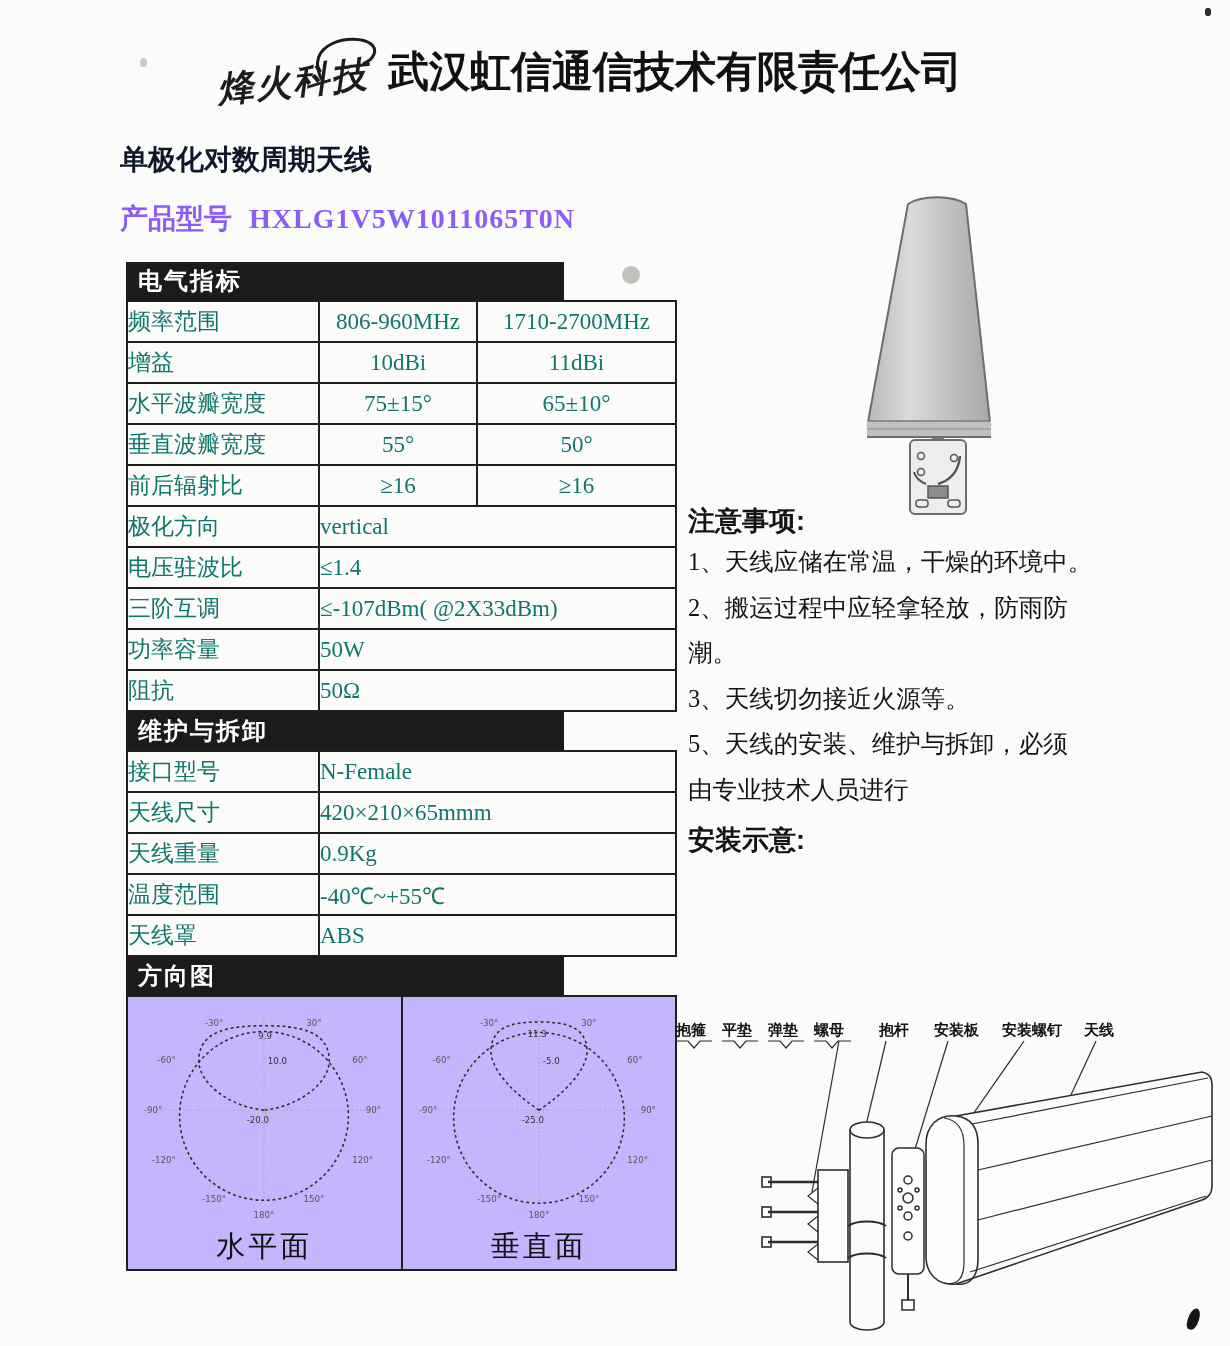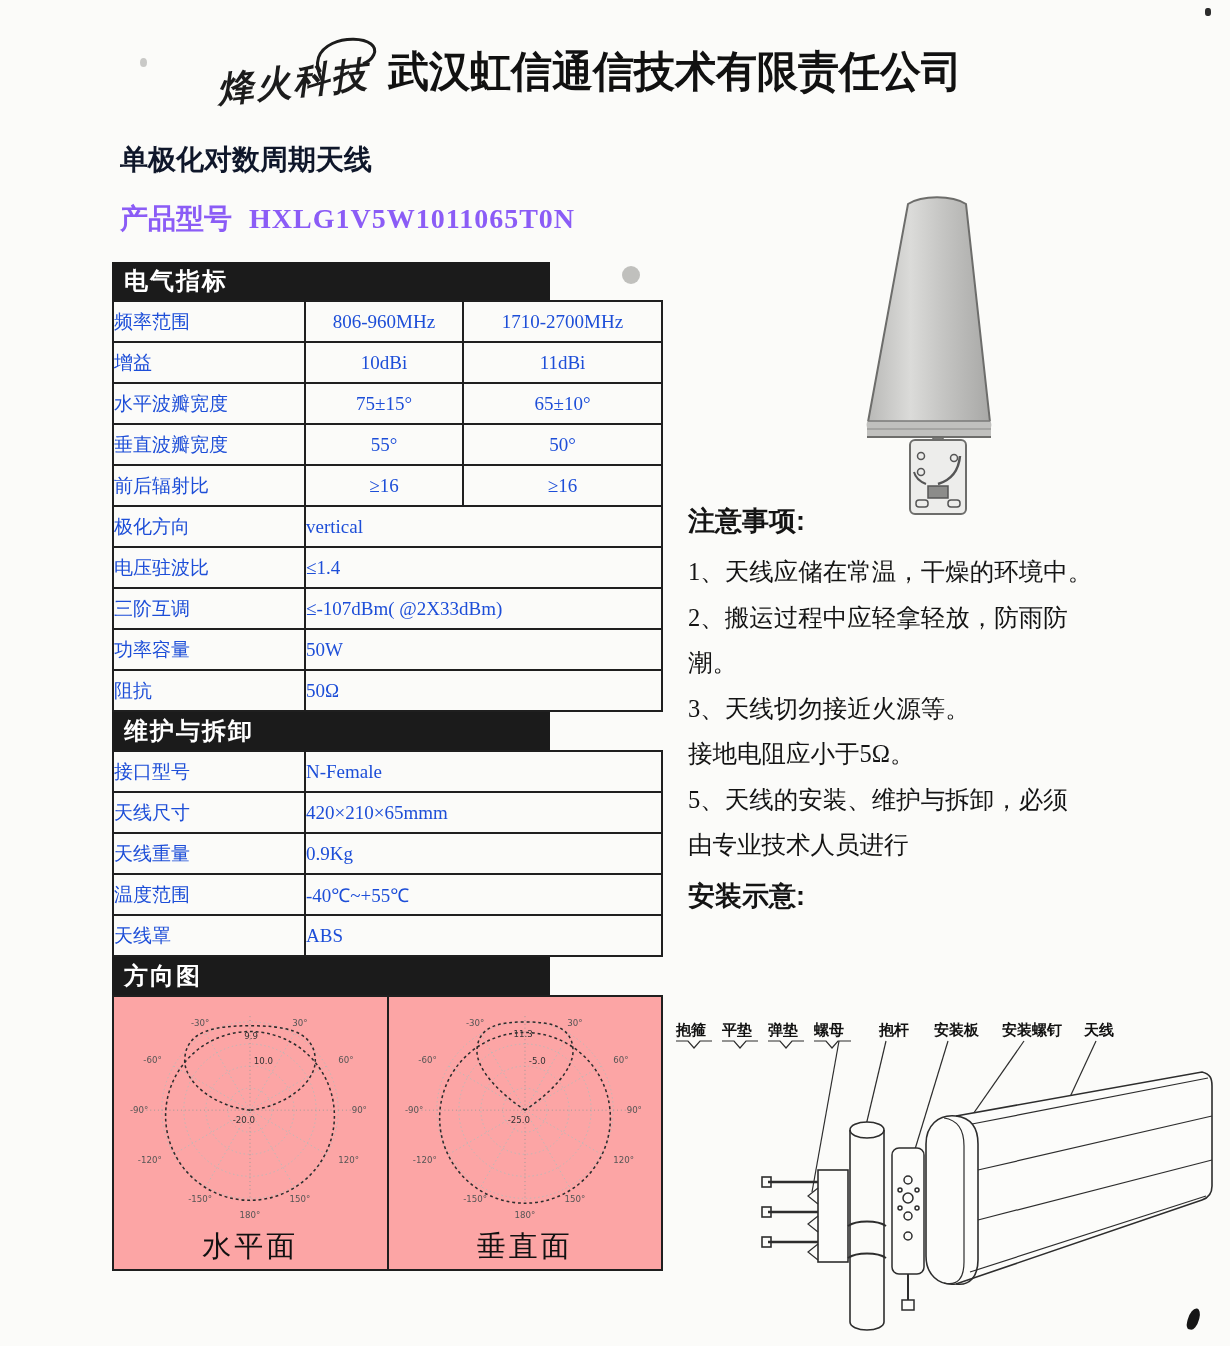--- a/index.html
+++ b/index.html
@@ -12,44 +12,44 @@
   .logo-swoosh{position:absolute;left:0;top:0;}
   .company{position:absolute;left:388px;top:44px;font-size:41px;font-weight:900;
            font-family:"Liberation Sans",sans-serif;letter-spacing:0px;color:#111;
            transform:scaleY(1.04);white-space:nowrap;}
   .prod-title{position:absolute;left:120px;top:141px;font-size:28px;font-weight:bold;
               font-family:"Liberation Sans",sans-serif;color:#0f172a;}
   .model-line{position:absolute;left:120px;top:200px;font-size:28px;font-weight:bold;color:#8b5cf6;}
   .model-line .zh{font-family:"Liberation Sans",sans-serif;}
   .model-line .code{font-family:"Liberation Serif",serif;letter-spacing:1px;margin-left:10px;}
   
-  .left-col{position:absolute;left:112px;top:262px;width:438px;}
+  .left-col{position:absolute;left:126px;top:262px;width:438px;}
   .bar{background:#1b1b1b;color:#fff;height:38px;line-height:38px;padding-left:12px;
        font-family:"Liberation Sans",sans-serif;font-weight:bold;font-size:24px;
        box-sizing:border-box;letter-spacing:2px;}
   table.spec{border-collapse:collapse;width:551px;table-layout:fixed;}
-  table.spec td{border:2.5px solid #1f1f1f;height:41px;font-size:19px;color:#1d4ed8;
+  table.spec td{border:2.5px solid #1f1f1f;height:41px;font-size:23px;color:#0f766e;
                 padding:0;box-sizing:border-box;}
   td.lab{width:192px;text-align:left;padding-left:10px;}
   td.val{text-align:center;font-family:"Liberation Serif",serif;}
   td.c2{width:158px;}
   td.sv{text-align:left;padding-left:20px;}
   
   .pattern-box{width:551px;height:276px;border:2.5px solid #1f1f1f;box-sizing:border-box;
-               display:flex;background:#fca5a5;}
+               display:flex;background:#c4b5fd;}
   .pattern-cell{flex:1;display:flex;flex-direction:column;align-items:center;box-sizing:border-box;}
   .pattern-cell.first{border-right:2.5px solid #1f1f1f;}
   .pattern-caption{font-size:29px;color:#111;margin-top:-4px;letter-spacing:3px;}
   svg text{font-family:"DejaVu Sans",sans-serif;}
   .plot-angle{font-size:9px;fill:#555;}
   .plot-val{font-size:9px;fill:#333;}
   
   .antenna-photo{position:absolute;left:842px;top:188px;}
   .notes{position:absolute;left:688px;top:503px;width:532px;}
-  .notes-title{font-size:27px;font-weight:bold;font-family:"Liberation Sans",sans-serif;margin-bottom:10px;}
+  .notes-title{font-size:27px;font-weight:bold;font-family:"Liberation Sans",sans-serif;}
   .note-line{font-size:24.5px;height:45.5px;line-height:45.5px;white-space:nowrap;}
   .install-title{font-size:27px;font-weight:bold;font-family:"Liberation Sans",sans-serif;margin-top:10px;}
   .install-svg{position:absolute;left:672px;top:1020px;}
   .install-label{font-size:15px;font-weight:bold;fill:#111;font-family:"Liberation Serif",serif;}
   
   .artifact-dot-tl{position:absolute;left:140px;top:58px;width:7px;height:9px;background:#c9c9c7;border-radius:50%;}
   .artifact-dot-tr{position:absolute;left:1205px;top:8px;width:6px;height:8px;background:#2c2c2c;border-radius:40%;}
   .artifact-br{position:absolute;left:1188px;top:1308px;width:11px;height:22px;background:#161616;
                border-radius:60% 40% 55% 30%;transform:rotate(14deg);}
   .stamp{position:absolute;left:622px;top:266px;width:18px;height:18px;border-radius:50%;
@@ -264,21 +264,20 @@
     <rect x="74" y="312" width="12" height="7" rx="3" fill="none" stroke="#555" stroke-width="1.5"></rect>
     <rect x="106" y="312" width="12" height="7" rx="3" fill="none" stroke="#555" stroke-width="1.5"></rect>
   </svg>
 
   <div class="notes">
     <div class="notes-title">注意事项:</div>
     <div class="note-line">1、天线应储在常温，干燥的环境中。</div>
     <div class="note-line">2、搬运过程中应轻拿轻放，防雨防</div>
     <div class="note-line">潮。</div>
     <div class="note-line">3、天线切勿接近火源等。</div>
-    <div class="note-line">接地电阻应小于5Ω。</div>
     <div class="note-line">5、天线的安装、维护与拆卸，必须</div>
     <div class="note-line">由专业技术人员进行</div>
     <div class="install-title">安装示意:</div>
   </div>
 
   <svg class="install-svg" width="556" height="318" viewBox="0 0 556 318">
     <g>
       <text class="install-label" x="4" y="15">抱箍</text>
       <text class="install-label" x="50" y="15">平垫</text>
       <text class="install-label" x="96" y="15">弹垫</text>

